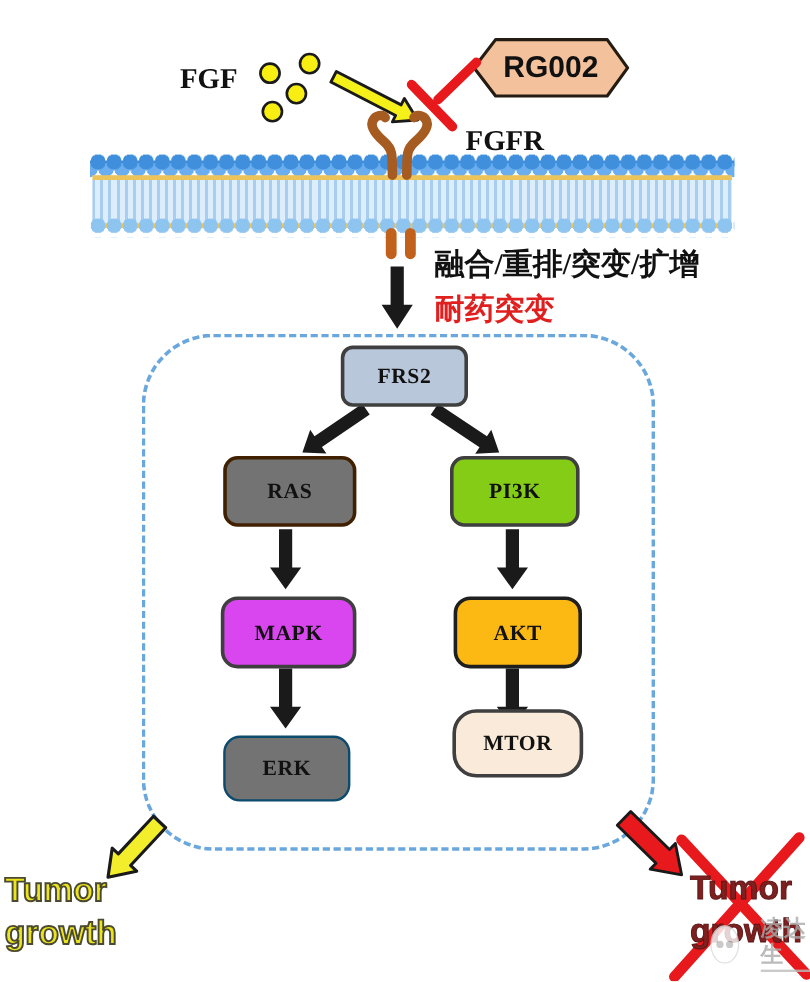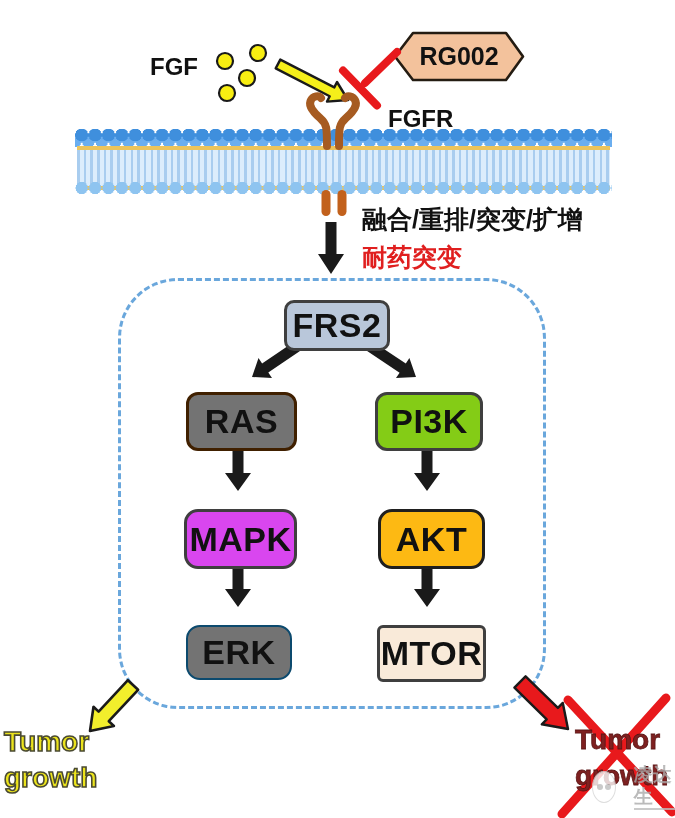--- a/index.html
+++ b/index.html
@@ -1,20 +1,20 @@
 <!DOCTYPE html>
 <html><head>
 <meta charset="utf-8">
 <style>
   html,body{margin:0;padding:0;background:#fff;}
   .canvas{
     position:relative;width:675px;height:818px;background:#ffffff;overflow:hidden;
     font-family:"Liberation Sans", sans-serif;
   }
-  .lbl{position:absolute;font-weight:bold;color:#111;white-space:nowrap;}
+  .lbl{position:absolute;font-weight:bold;color:#111;white-space:nowrap;font-family:Liberation Serif, serif;}
 
   
   .membrane{position:absolute;left:75px;top:128px;width:537px;height:70px;}
   .mem-top{
     position:absolute;left:0;top:0;width:100%;height:22px;
     background:
       radial-gradient(circle 6.5px at 6.7px 7px, #3f8fdd 98%, transparent 100%),
       radial-gradient(circle 6.5px at 6.7px 13px, #6baeef 98%, transparent 100%);
     background-size:13.4px 22px, 13.4px 22px;
     background-position:0 0, 6.7px 0;
@@ -33,31 +33,30 @@
 
   
   .pathway-frame{
     position:absolute;left:118px;top:278px;width:422px;height:425px;
     border:3px dashed #6aa7dc;border-radius:60px;background:transparent;
   }
 
   
   .node{
     position:absolute;display:flex;align-items:center;justify-content:center;
-    font-weight:bold;font-size:34px;color:#111;letter-spacing:.5px;
-    font-family:Liberation Sans, sans-serif;
-    margin-top:12px;
+    font-weight:bold;font-size:18px;color:#111;letter-spacing:.5px;
+    font-family:Liberation Serif, serif;
   }
   .node-frs2{left:284px;top:288px;width:100px;height:45px;background:#b9c7da;border:3px solid #3f3f3f;border-radius:10px;}
   .node-ras {left:186px;top:380px;width:105px;height:53px;background:#737373;border:3px solid #402000;border-radius:12px;}
   .node-pi3k{left:375px;top:380px;width:102px;height:53px;background:#84cc16;border:3px solid #3f3f3f;border-radius:12px;}
   .node-mapk{left:184px;top:497px;width:107px;height:54px;background:#d946ef;border:3px solid #3f3f3f;border-radius:14px;}
   .node-akt {left:378px;top:497px;width:101px;height:54px;background:#fdb913;border:3px solid #1f1f1f;border-radius:14px;}
   .node-erk {left:186px;top:613px;width:102px;height:51px;background:#737373;border:2px solid #0c4a6e;border-radius:14px;}
-  .node-mtor{left:377px;top:613px;width:103px;height:51px;background:#f9ead9;border:3px solid #3f3f3f;border-radius:6px;}
+  .node-mtor{left:377px;top:591px;width:103px;height:51px;background:#f9ead9;border:3px solid #3f3f3f;border-radius:20px;}
 
   
   .fgf-label{left:150px;top:53px;font-size:24px;}
   .fgfr-label{left:356px;top:105px;font-size:24px;margin-left:32px;}
   .rg002-label{
     left:395px;top:33px;width:128px;height:47px;display:flex;align-items:center;justify-content:center;
     font-size:25px;font-weight:bold;color:#111;position:absolute;
   }
   .alterations-label{left:362px;top:203px;font-size:25px;}
   .resistance-label{left:362px;top:241px;font-size:25px;color:#e01f1f;}

